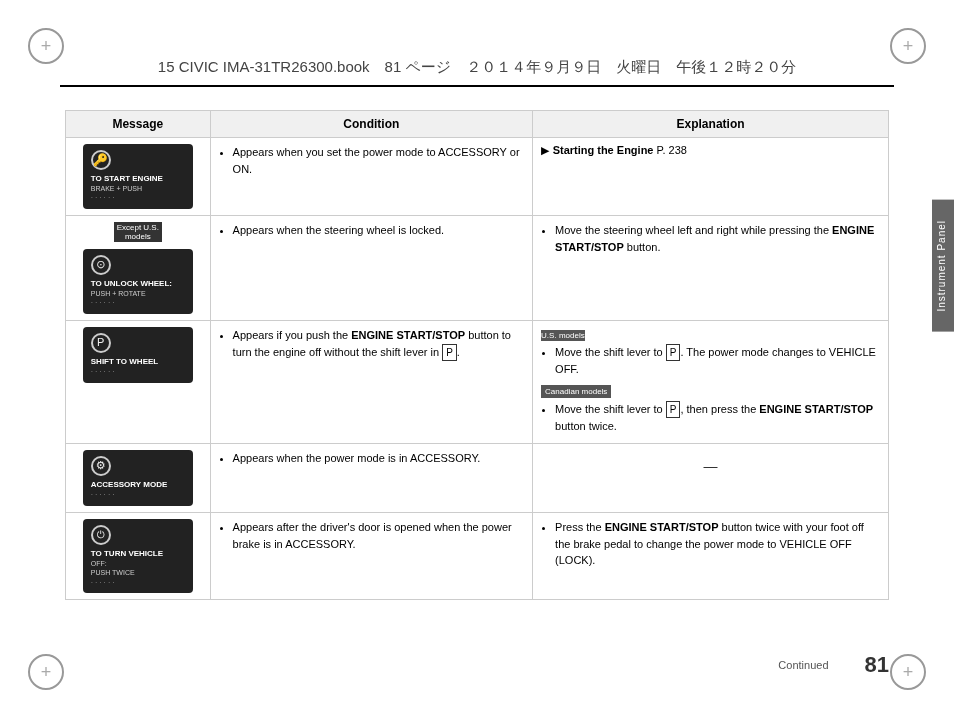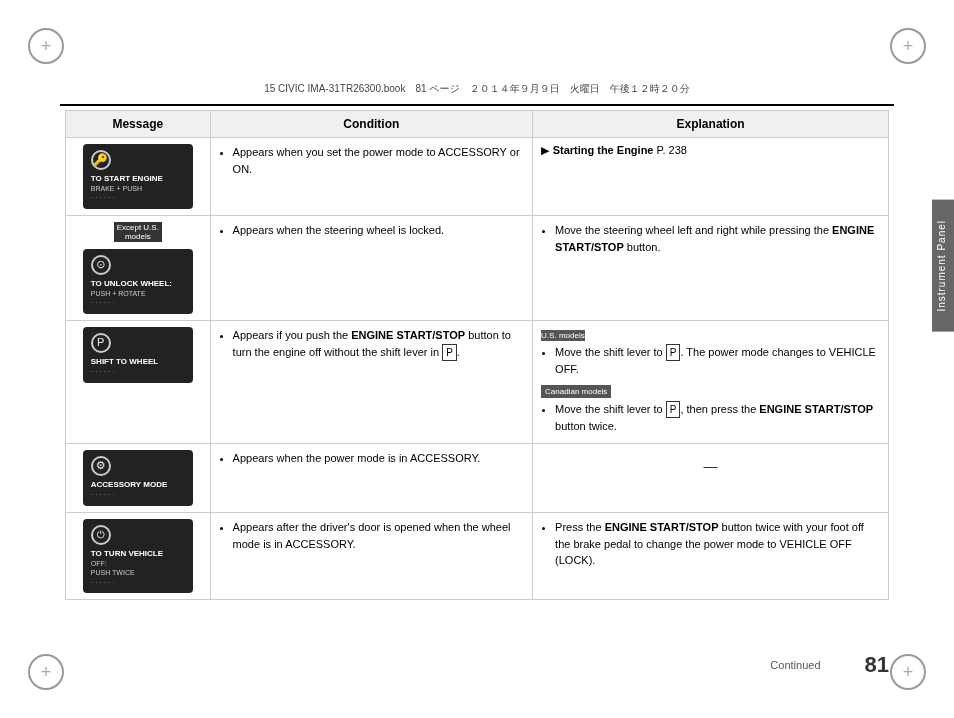--- a/index.html
+++ b/index.html
@@ -73,21 +73,21 @@
 
     
     .page-footer {
       position: absolute;
       bottom: 40px;
       right: 65px;
       font-size: 11px;
       color: #333;
       display: flex;
       align-items: center;
-      gap: 8px;
+      gap: 0;
     }
     .page-footer .continued {
       font-size: 11px;
       color: #555;
     }
     .page-footer .page-num {
       font-size: 22px;
       font-weight: bold;
       margin-left: 36px;
     }
@@ -244,23 +244,22 @@
     }
     .steering-icon {
       font-size: 11px;
     }
     .park-icon {
       font-size: 11px;
     }
 
     
     .file-ref {
-      font-size: 10px;
+      font-size: 15px;
       color: #444;
-      margin-top: 24px;
     }
   </style>
 </head>
 <body>
 
 <div class="corner-circle tl"></div>
 <div class="corner-circle tr"></div>
 <div class="corner-circle bl"></div>
 <div class="corner-circle br"></div>
 
@@ -395,21 +394,21 @@
               <span style="font-size:10px;">⏻</span>
             </div>
             <div class="msg-title">TO TURN VEHICLE</div>
             <div class="msg-text">OFF:</div>
             <div class="msg-text">PUSH TWICE</div>
             <div class="dots-line">· · · · · ·</div>
           </div>
         </td>
         <td class="cond-col row-cell">
           <ul class="bullet-list">
-            <li class="cond-text">Appears after the driver's door is opened when the wheel mode is in ACCESSORY.</li>
+            <li class="cond-text">Appears after the driver's door is opened when the power brake is in ACCESSORY.</li>
           </ul>
         </td>
         <td class="expl-col row-cell">
           <ul class="bullet-list">
             <li class="expl-text">Press the <strong>ENGINE START/STOP</strong> button twice with your foot off the brake pedal to change the power mode to VEHICLE OFF (LOCK).</li>
           </ul>
         </td>
       </tr>
     </tbody>
   </table>

